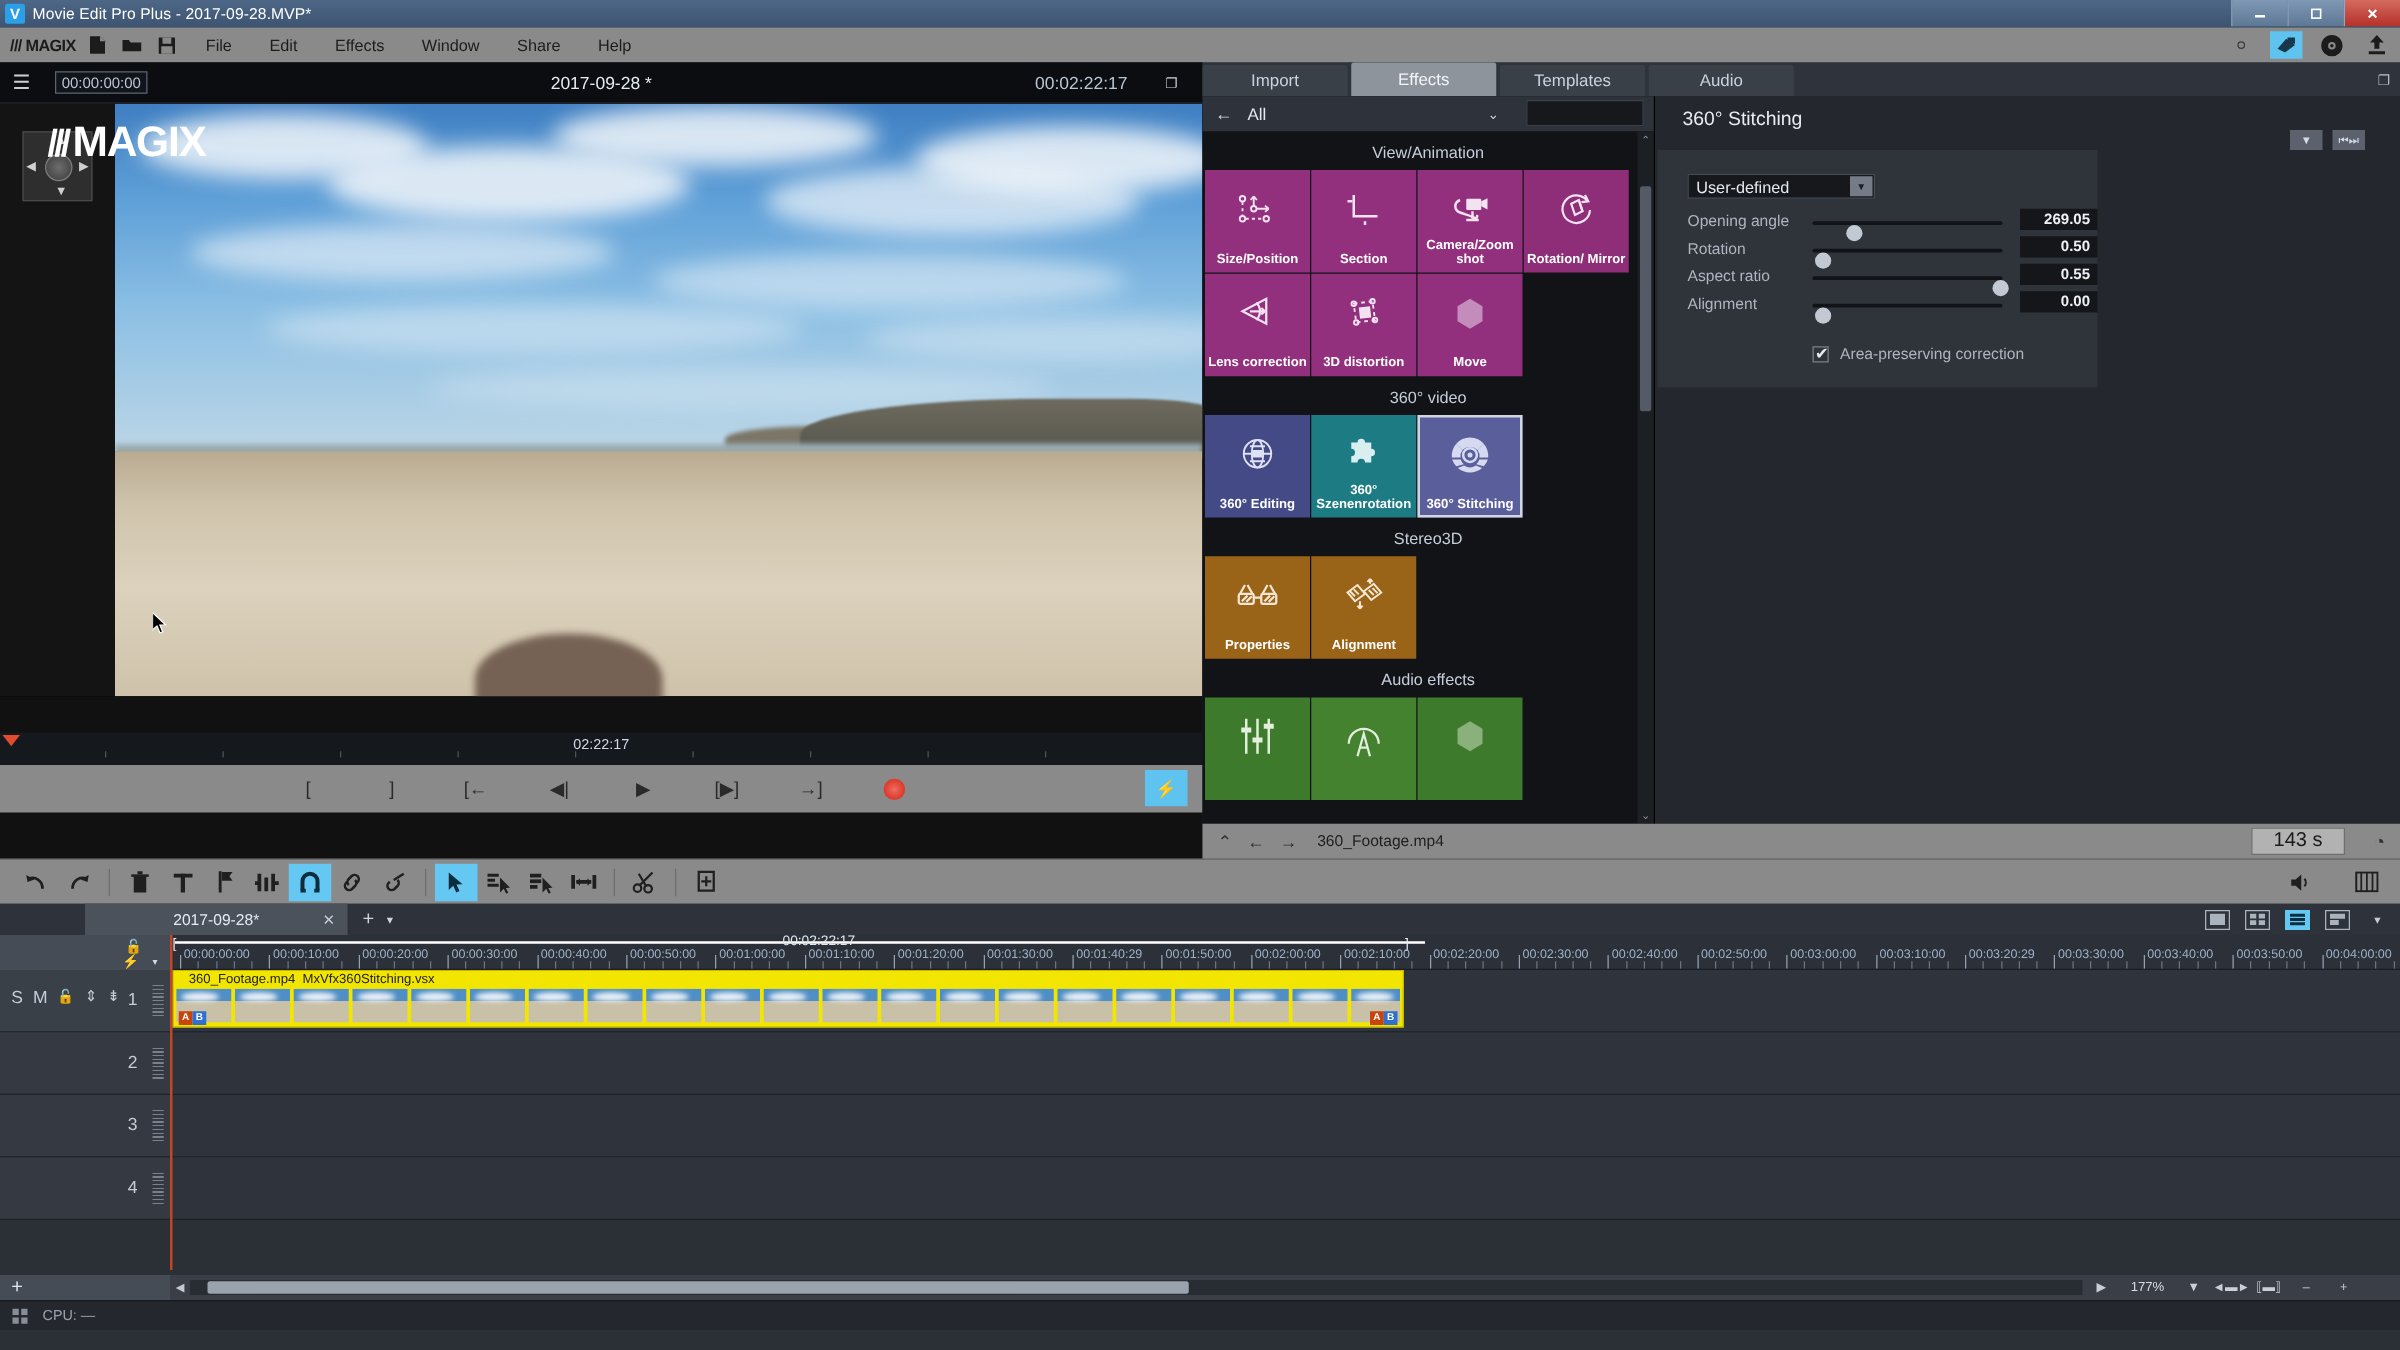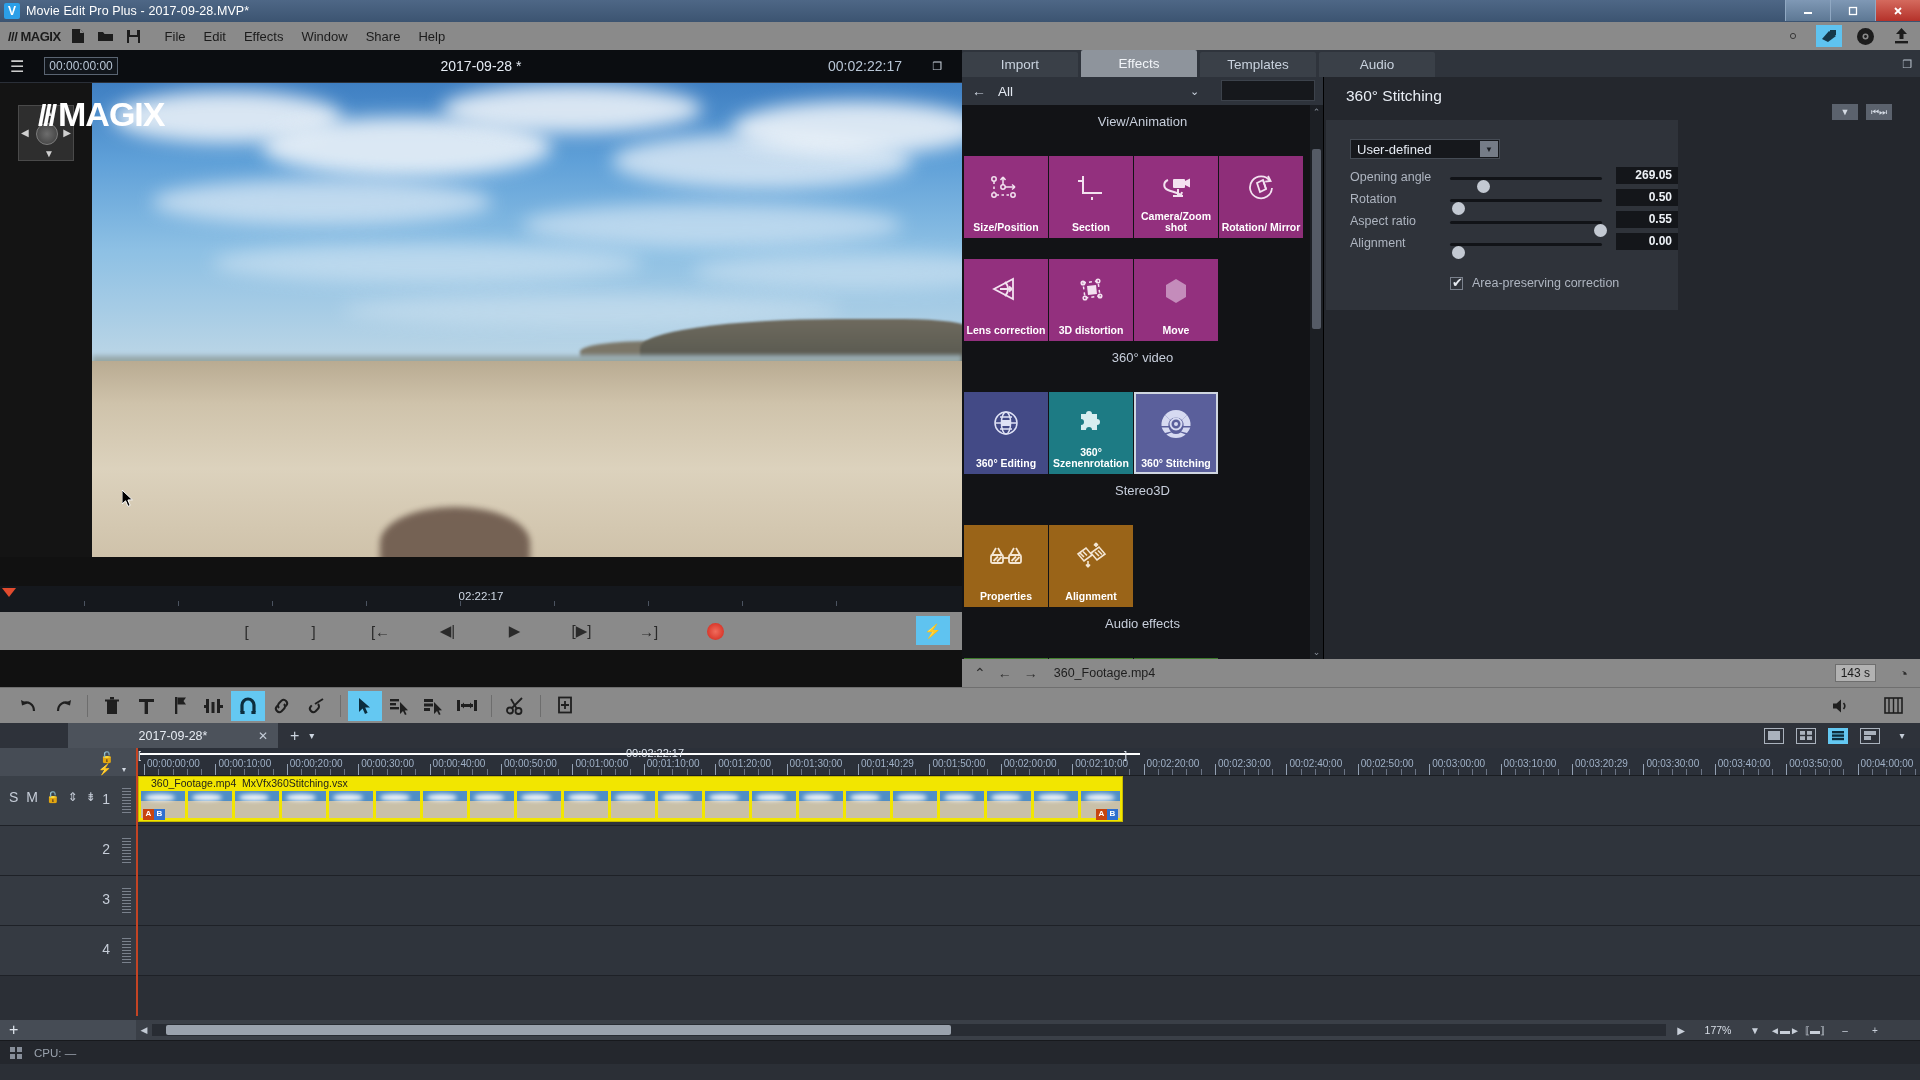--- a/index.html
+++ b/index.html
@@ -21,21 +21,21 @@
     background:linear-gradient(#7f98b5,#5d7894); border-left:1px solid #90a8c2;}
   .win-btn.close { background:linear-gradient(#d46a5e,#b5322a); }
 
   
   #menubar { height:28px; background:#8a8a8a; display:flex;
     align-items:center; position:relative; }
   #magix-mini { font-size:13px; font-weight:bold; color:#1b1b1b;
     margin-left:8px; letter-spacing:-.5px; }
   .mb-icon { width:22px; height:20px; margin-left:6px; position:relative;
     display:flex; align-items:center; justify-content:center; }
-  .menu-items { display:flex; margin-left:20px; gap:18px; }
+  .menu-items { display:flex; margin-left:20px; gap:30px; }
   .menu-items span { color:#1c1c1c; font-size:13px; }
   #menubar-right { position:absolute; right:6px; display:flex;
     align-items:center; gap:10px; }
   .mr-ico { width:26px; height:22px; display:flex; align-items:center;
     justify-content:center; }
   .mr-ico.sel { background:#5fc3f0; }
 
   
   #main { display:flex; height:637px; }
 
@@ -128,21 +128,21 @@
   #search-box { position:absolute; right:8px; top:3px; width:94px;
     height:21px; background:#16181c; border:1px solid #3c424b; }
   #grid-scroll { position:absolute; top:28px; left:0; right:0; bottom:0;
     overflow:hidden; }
   .sec-title { text-align:center; color:#c7cedb; font-size:13px;
     padding:9px 0 7px; }
   .row { display:flex; gap:1px; padding:0 2px; }
   .cell { width:84px; height:82px; display:flex; flex-direction:column;
     align-items:center; justify-content:flex-end; padding-bottom:5px;
     color:#fff; font-size:10.5px; font-weight:bold; text-align:center;
-    line-height:11px; position:relative;margin-top:20px; }
+    line-height:11px; position:relative; }
   .cell .gl { position:absolute; top:12px; left:0; right:0; height:40px;
     display:flex; align-items:center; justify-content:center; }
   .c-purple { background:#93307e; }
   .c-purple2 { background:#8e2e79; }
   .c-blue { background:#434a86; }
   .c-teal { background:#1d7b84; }
   .c-indigo { background:#5a5f9b; }
   .c-brown { background:#9a6418; }
   .c-green { background:#3e7a2c; }
   .c-green2 { background:#44822f; }
@@ -189,22 +189,22 @@
   #pcheck .box i { position:absolute; left:1px; top:-3px; color:#e6eaf0;
     font-size:13px; font-style:normal; }
   #pcheck span { color:#aeb5c0; font-size:12.5px; }
 
   
   #media-bar { height:28px; background:#8a8a8a; display:flex;
     align-items:center; position:relative; }
   .mb-ar { color:#2e2e2e; font-size:14px; margin-left:12px; }
   #media-name { color:#1e1e1e; font-size:12.5px; margin-left:16px; }
   #sec-badge { position:absolute; right:44px; background:#b2b2b2;
-    border:1px solid #6e6e6e; font-size:12px; color:#1b1b1b;
-    padding:1px 5px; }
+    border:1px solid #6e6e6e; font-size:16px; color:#1b1b1b;
+    padding:1px 17px; }
   #clock-ico { position:absolute; right:12px; color:#2e2e2e; font-size:15px;}
 
   
   #toolbar { height:36px; background:#8a8a8a; display:flex;
     align-items:center; position:relative; border-top:1px solid #6f6f6f; }
   .tl-ico { width:34px; height:30px; display:flex; align-items:center;
     justify-content:center; color:#1f1f1f; font-size:16px; position:relative;}
   .tl-ico.on { background:#64c8f2; }
   .tl-sep { width:1px; height:22px; background:#6d6d6d; margin:0 7px; }
   #toolbar-right { position:absolute; right:10px; display:flex;

